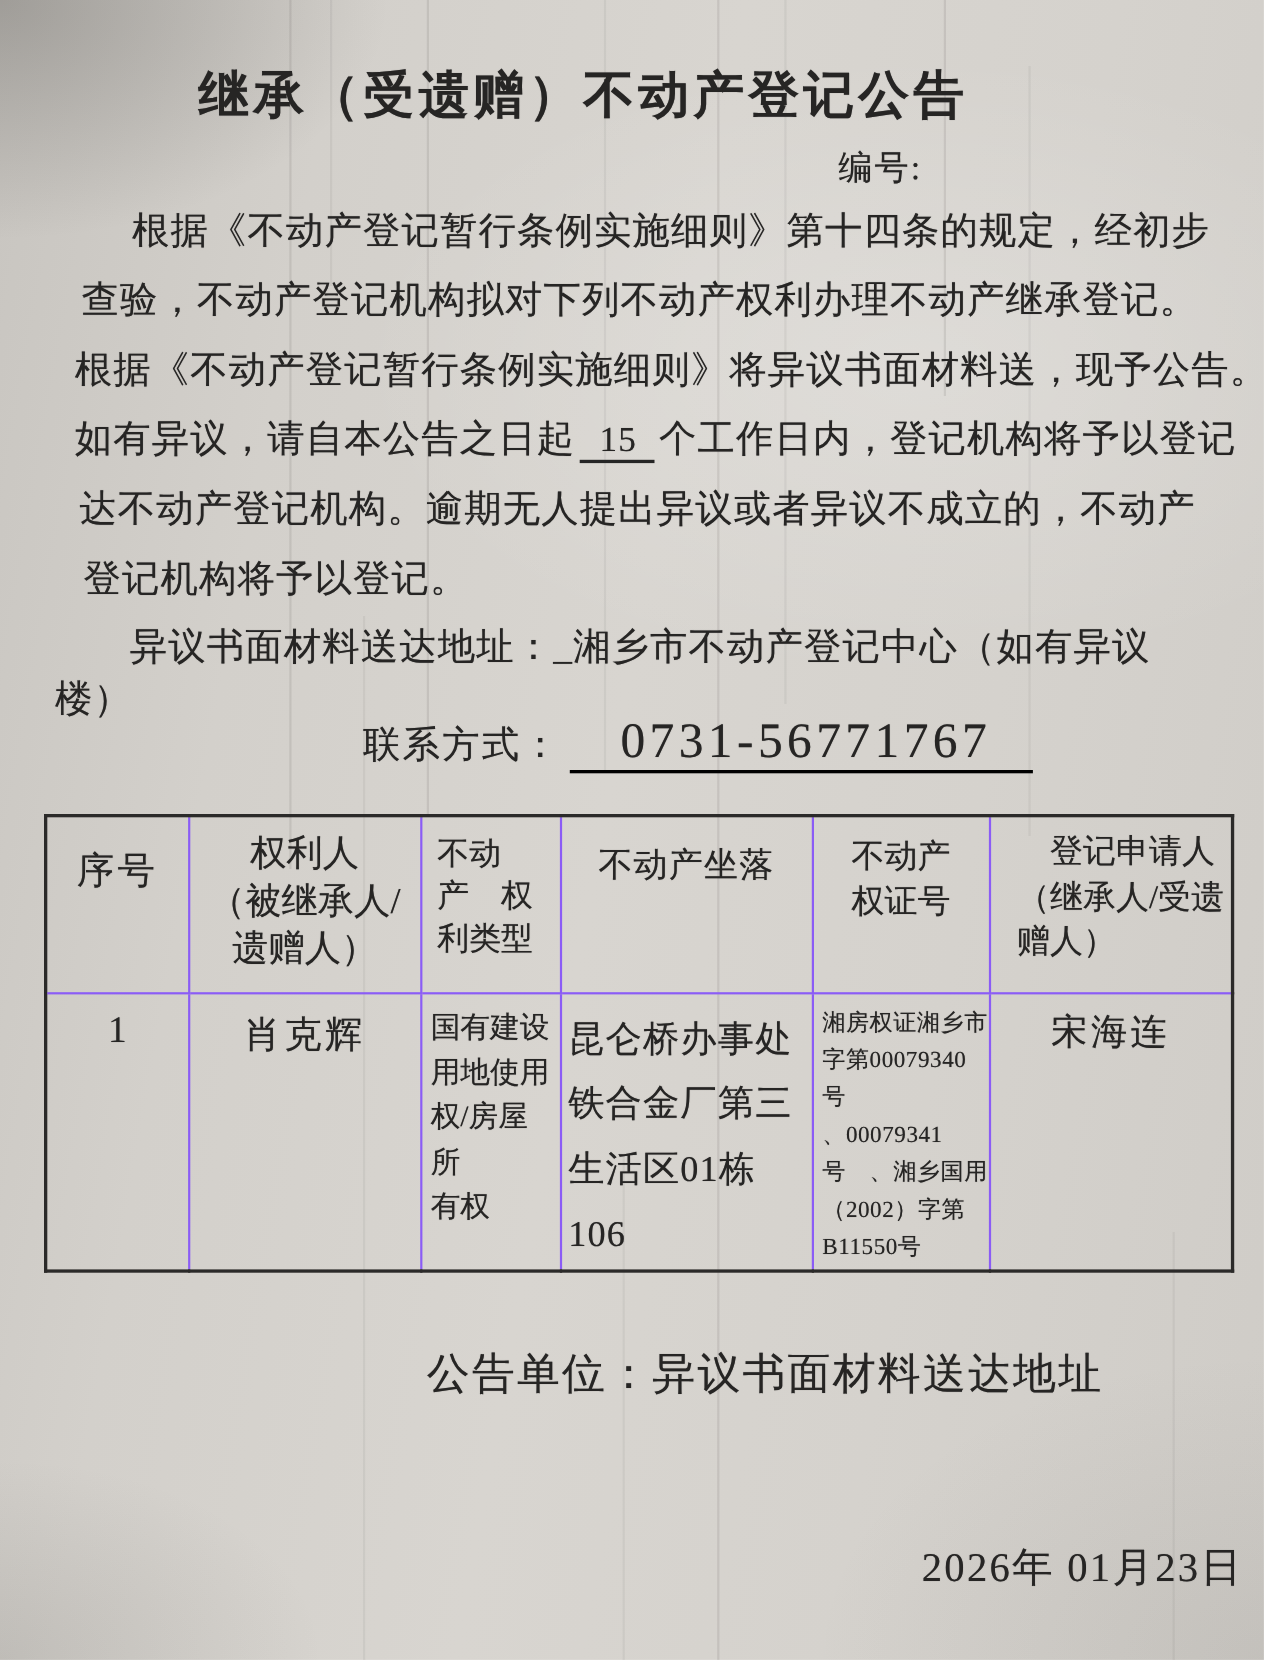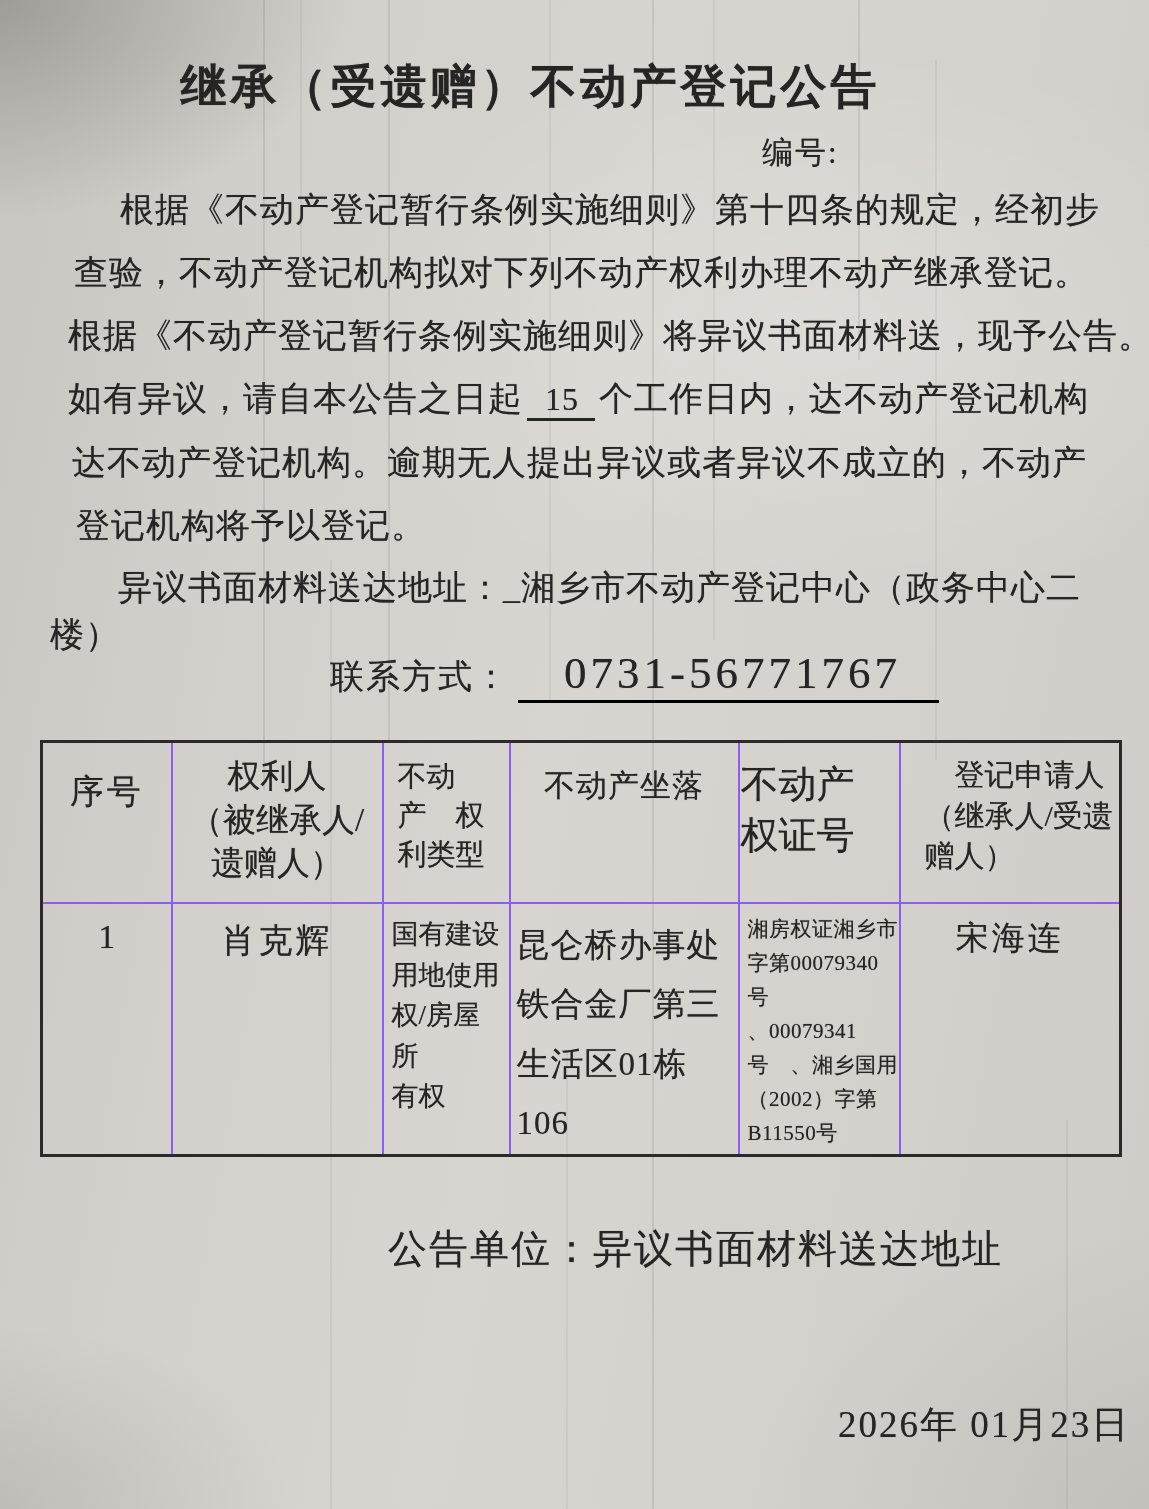--- a/index.html
+++ b/index.html
@@ -54,21 +54,21 @@
   table.doc-table td {
     border:2px solid #8b5cf6; vertical-align:top;
     white-space:pre-line; overflow:hidden;
   }
   tr.hrow td { height:131px; }
   tr.drow td { height:198px; }
   .h-xuhao      { text-align:center; padding-top:26px; font-size:34px; letter-spacing:3px; }
   .h-quanliren  { text-align:center; padding-top:12px; font-size:33px; line-height:1.32; }
   .h-leixing    { text-align:left;   padding:14px 0 14px 14px; font-size:29px; line-height:1.35; }
   .h-zuoluo     { text-align:center; padding-top:22px; font-size:31px; letter-spacing:1px; }
-  .h-zhenghao   { padding-top:16px; font-size:38px; line-height:1.35; }
+  .h-zhenghao   { text-align:center; padding-top:16px; font-size:30px; line-height:1.35; }
   .h-shenqing   { text-align:left;   padding:12px 4px 0 24px; font-size:30px; line-height:1.35; }
   .d-xuhao      { text-align:center; padding-top:14px; font-size:34px; }
   .d-name       { text-align:center; padding-top:14px; font-size:34px; letter-spacing:3px; }
   .d-type       { padding:10px 2px 0 8px;  font-size:27px; line-height:1.5; }
   .d-location   { padding:12px 0 0 6px;  font-size:33px; line-height:1.8; letter-spacing:1px; }
   .d-cert       { padding:8px 0 0 8px;   font-size:21px; line-height:1.62; letter-spacing:0.5px; }
   .d-applicant  { text-align:center; padding-top:12px; font-size:33px; letter-spacing:3px; }
 
   .issuer { top:1222px; left:388px; font-size:39px; letter-spacing:2px; }
   .datestamp { top:1400px; left:838px; font-size:37px; letter-spacing:2px; }
@@ -90,25 +90,25 @@
 <div class="streak dk" style="left:858px; top:0; height:360px;"></div>
 <div class="streak" style="left:935px; top:60px; height:700px;"></div>
 <div class="streak" style="left:1066px; top:1120px; height:389px;"></div>
 
 <div class="abs doc-title ink">继承（受遗赠）不动产登记公告</div>
 <div class="abs serial ink">编号:</div>
 
 <div class="abs bline l1 ink">根据《不动产登记暂行条例实施细则》第十四条的规定，经初步</div>
 <div class="abs bline l2 ink">查验，不动产登记机构拟对下列不动产权利办理不动产继承登记。</div>
 <div class="abs bline l3 ink">根据《不动产登记暂行条例实施细则》将异议书面材料送，现予公告。</div>
-<div class="abs bline l4 ink"><span>如有异议，请自本公告之日起</span><span class="days">15</span><span>个工作日内，达不动产登记机构</span></div>
+<div class="abs bline l4 ink"><span>如有异议，请自本公告之日起</span><span class="days">15</span><span>个工作日内，登记机构将予以登记</span></div>
 <div class="abs bline l5 ink">达不动产登记机构。逾期无人提出异议或者异议不成立的，不动产</div>
 <div class="abs bline l6 ink">登记机构将予以登记。</div>
 
-<div class="abs bline addr1 ink">异议书面材料送达地址：_湘乡市不动产登记中心（政务中心二</div>
+<div class="abs bline addr1 ink">异议书面材料送达地址：_湘乡市不动产登记中心（如有异议</div>
 <div class="abs bline addr2 ink">楼）</div>
 
 <div class="abs contact ink"><span class="contact-label">联系方式：</span><span class="contact-value">0731-56771767</span></div>
 
 <table class="doc-table ink">
   <colgroup>
     <col style="width:130px">
       <col style="width:211px">
       <col style="width:127px">
     <col style="width:229px">

